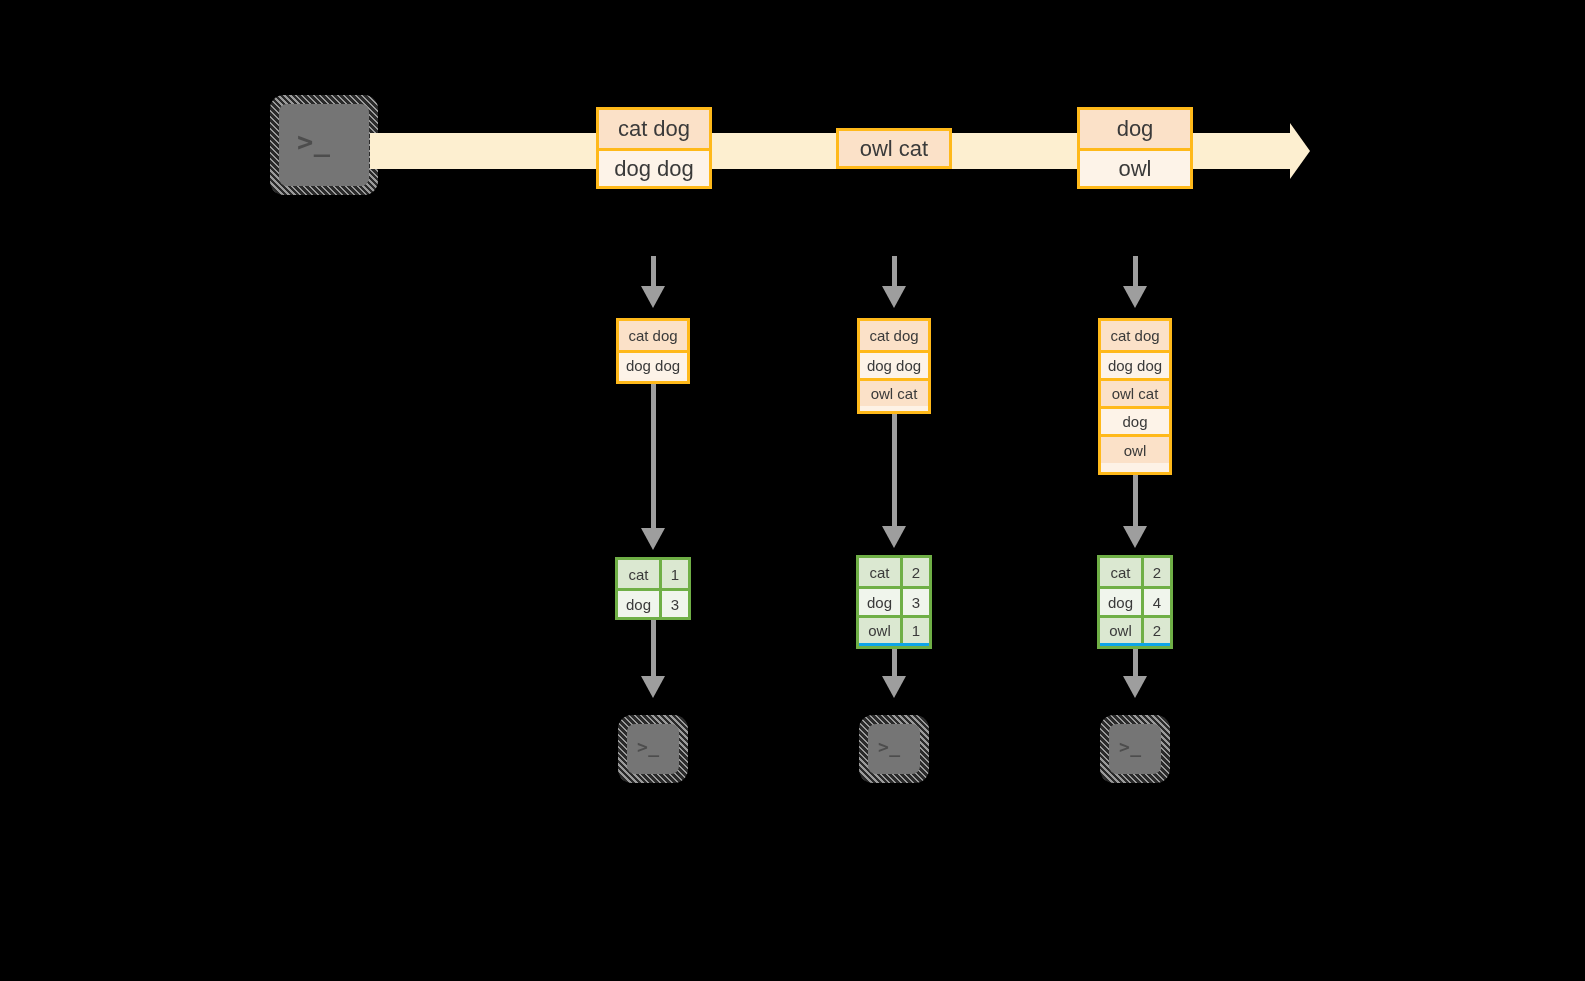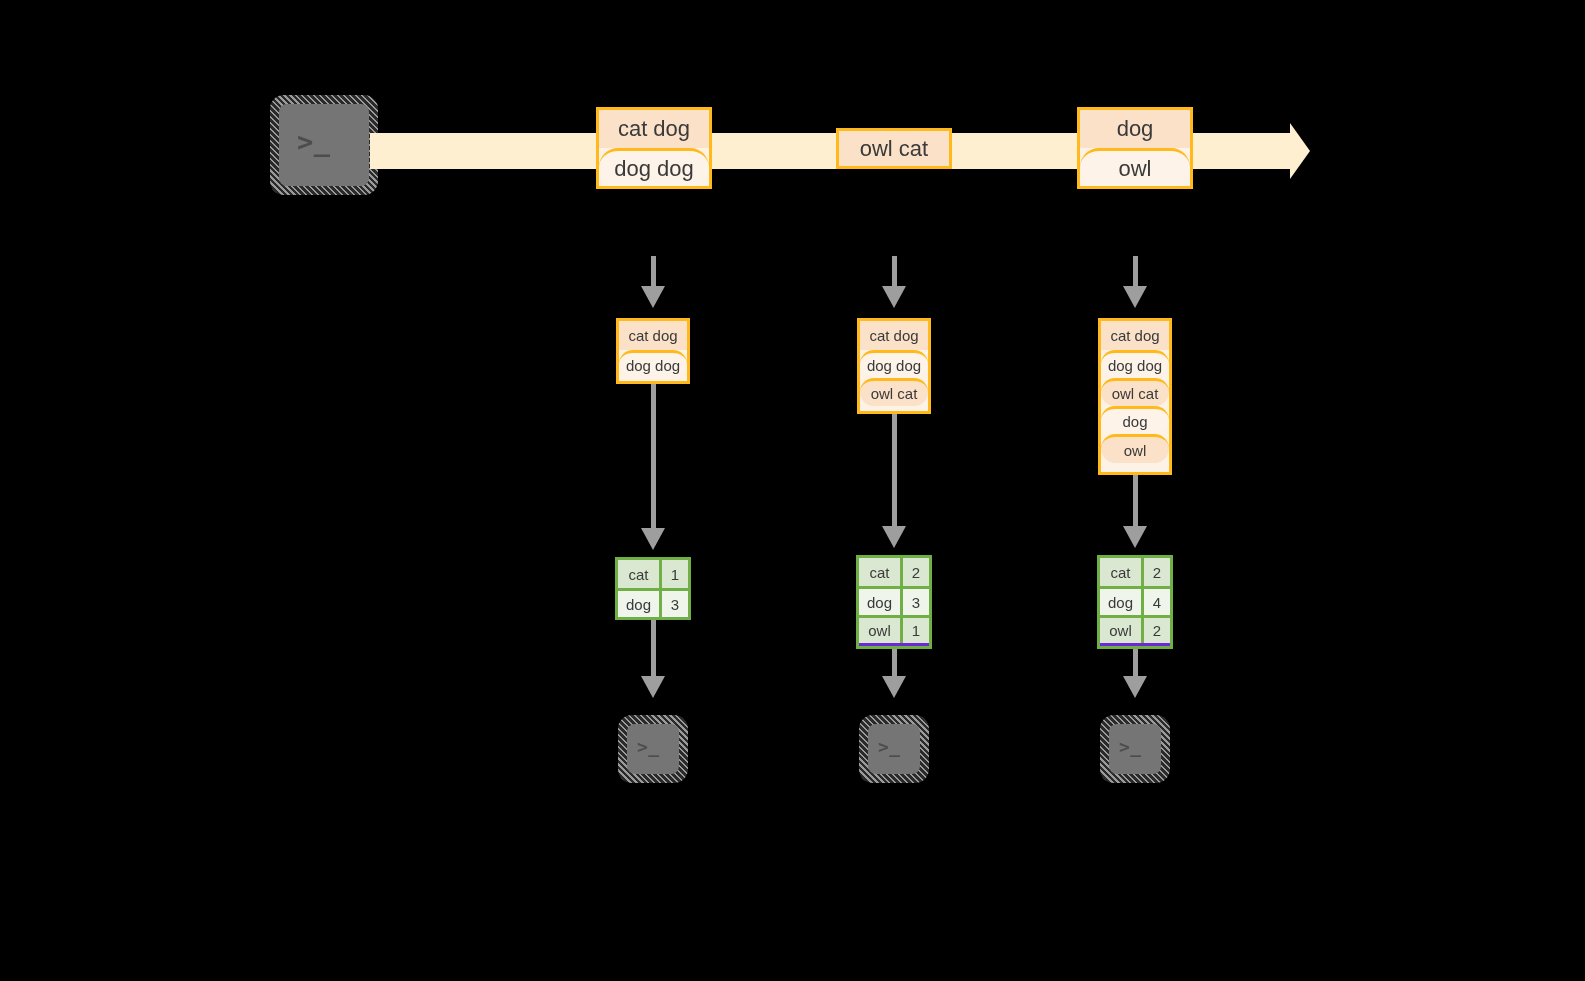--- a/index.html
+++ b/index.html
@@ -76,28 +76,28 @@
   .orow {
     box-sizing: border-box;
     display: flex;
     align-items: center;
     justify-content: center;
     color: #3a3a3a;
     white-space: nowrap;
     background: #FDF3E8;
   }
   .orow.dark { background: #FBE1C8; }
-  .orow + .orow { border-top: 3px solid #FFB91A; border-radius: 19px; }
+  .orow + .orow { border-top: 3px solid #FFB91A; }
 
   
   .gbox {
     position: absolute;
     box-sizing: border-box;
     border: 3px solid #6FAF46;
-    background: #6d28d9;
+    background: #0ea5e9;
   }
   .grow {
     box-sizing: border-box;
     display: flex;
     align-items: stretch;
     background: #F0F5EC;
   }
   .grow.dark { background: #DBE8D1; }
   .grow + .grow { border-top: 3px solid #6FAF46; }
   .gcell-word {

